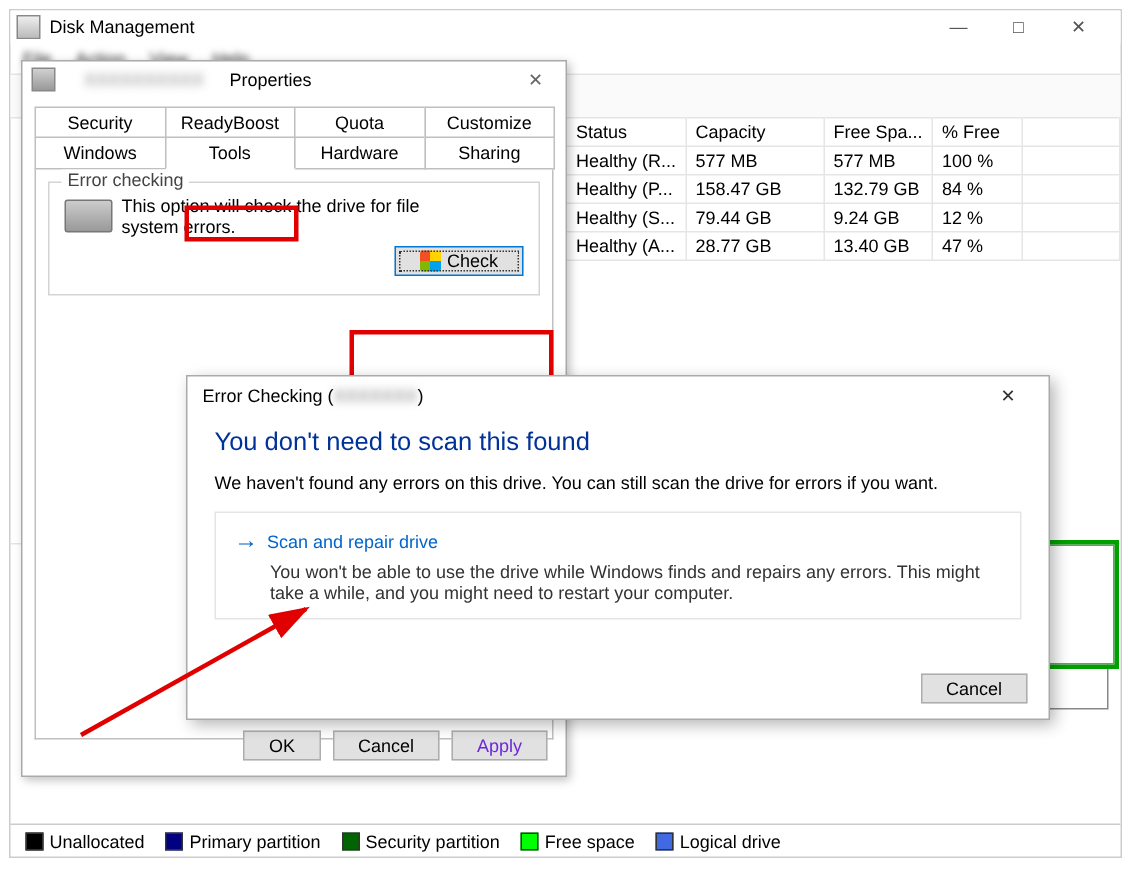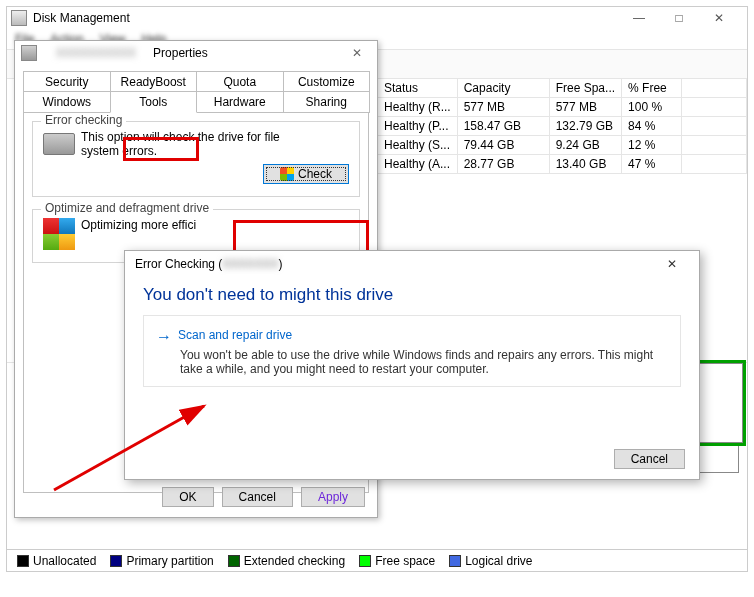--- a/index.html
+++ b/index.html
@@ -161,21 +161,21 @@
           <div>448 MB</div>
           <div>Healthy (Primary Partiti</div>
         </div>
       </div>
     </div>
   </div>
 
   <div class="legend">
     <span><span class="lg-sw" style="background:#000"></span><span>Unallocated</span></span>
     <span><span class="lg-sw" style="background:#000080"></span><span>Primary partition</span></span>
-    <span><span class="lg-sw" style="background:#006400"></span><span>Extended checking</span></span>
+    <span><span class="lg-sw" style="background:#006400"></span><span>Security partition</span></span>
     <span><span class="lg-sw" style="background:#00ff00"></span><span>Free space</span></span>
     <span><span class="lg-sw" style="background:#4169e1"></span><span>Logical drive</span></span>
   </div>
 </div>
 
 <div class="prop-dialog">
   <div class="prop-title">
     <span class="icon"></span>
     <span class="blurred">XXXXXXXXXX</span>
     <span style="margin-left:4px">Properties</span>
@@ -206,27 +206,20 @@
         <span style="max-width:200px">This option will check the drive for file system errors.</span>
       </div>
       <div style="text-align:right;margin-top:6px">
         <button class="btn focus check-btn">
           <span class="shield"></span>
           <span>Check</span>
         </button>
       </div>
     </div>
 
-    <div class="group">
-      <span class="gtitle">Optimize and defragment drive</span>
-      <div style="display:flex;align-items:flex-start">
-        <span class="defrag-icon"></span>
-        <span>Optimizing more effici</span>
-      </div>
-    </div>
   </div>
 
   <div class="prop-buttons">
     <button class="btn">OK</button>
     <button class="btn">Cancel</button>
     <button class="btn disabled">Apply</button>
   </div>
 
   <div class="redbox redbox-tools"></div>
   <div class="redbox redbox-check"></div>
@@ -234,21 +227,22 @@
 
 <div class="err-dialog">
   <div class="err-title">
     <span>Error Checking (</span>
     <span class="blurred">XXXXXXX</span>
     <span>)</span>
     <span class="spacer" style="flex:1"></span>
     <span class="err-close">✕</span>
   </div>
   <div class="err-body">
-    <div class="err-head">You don't need to might this drive</div>
+    <div class="err-head">You don't need to scan this found</div>
+    <div class="err-msg">We haven't found any errors on this drive. You can still scan the drive for errors if you want.</div>
     <div class="err-opt">
       <div class="ttl">
         <span class="arrow">→</span>
         <span>Scan and repair drive</span>
       </div>
       <div class="desc">You won't be able to use the drive while Windows finds and repairs any errors. This might take a while, and you might need to restart your computer.</div>
     </div>
   </div>
   <div class="err-foot">
     <button class="btn">Cancel</button>

